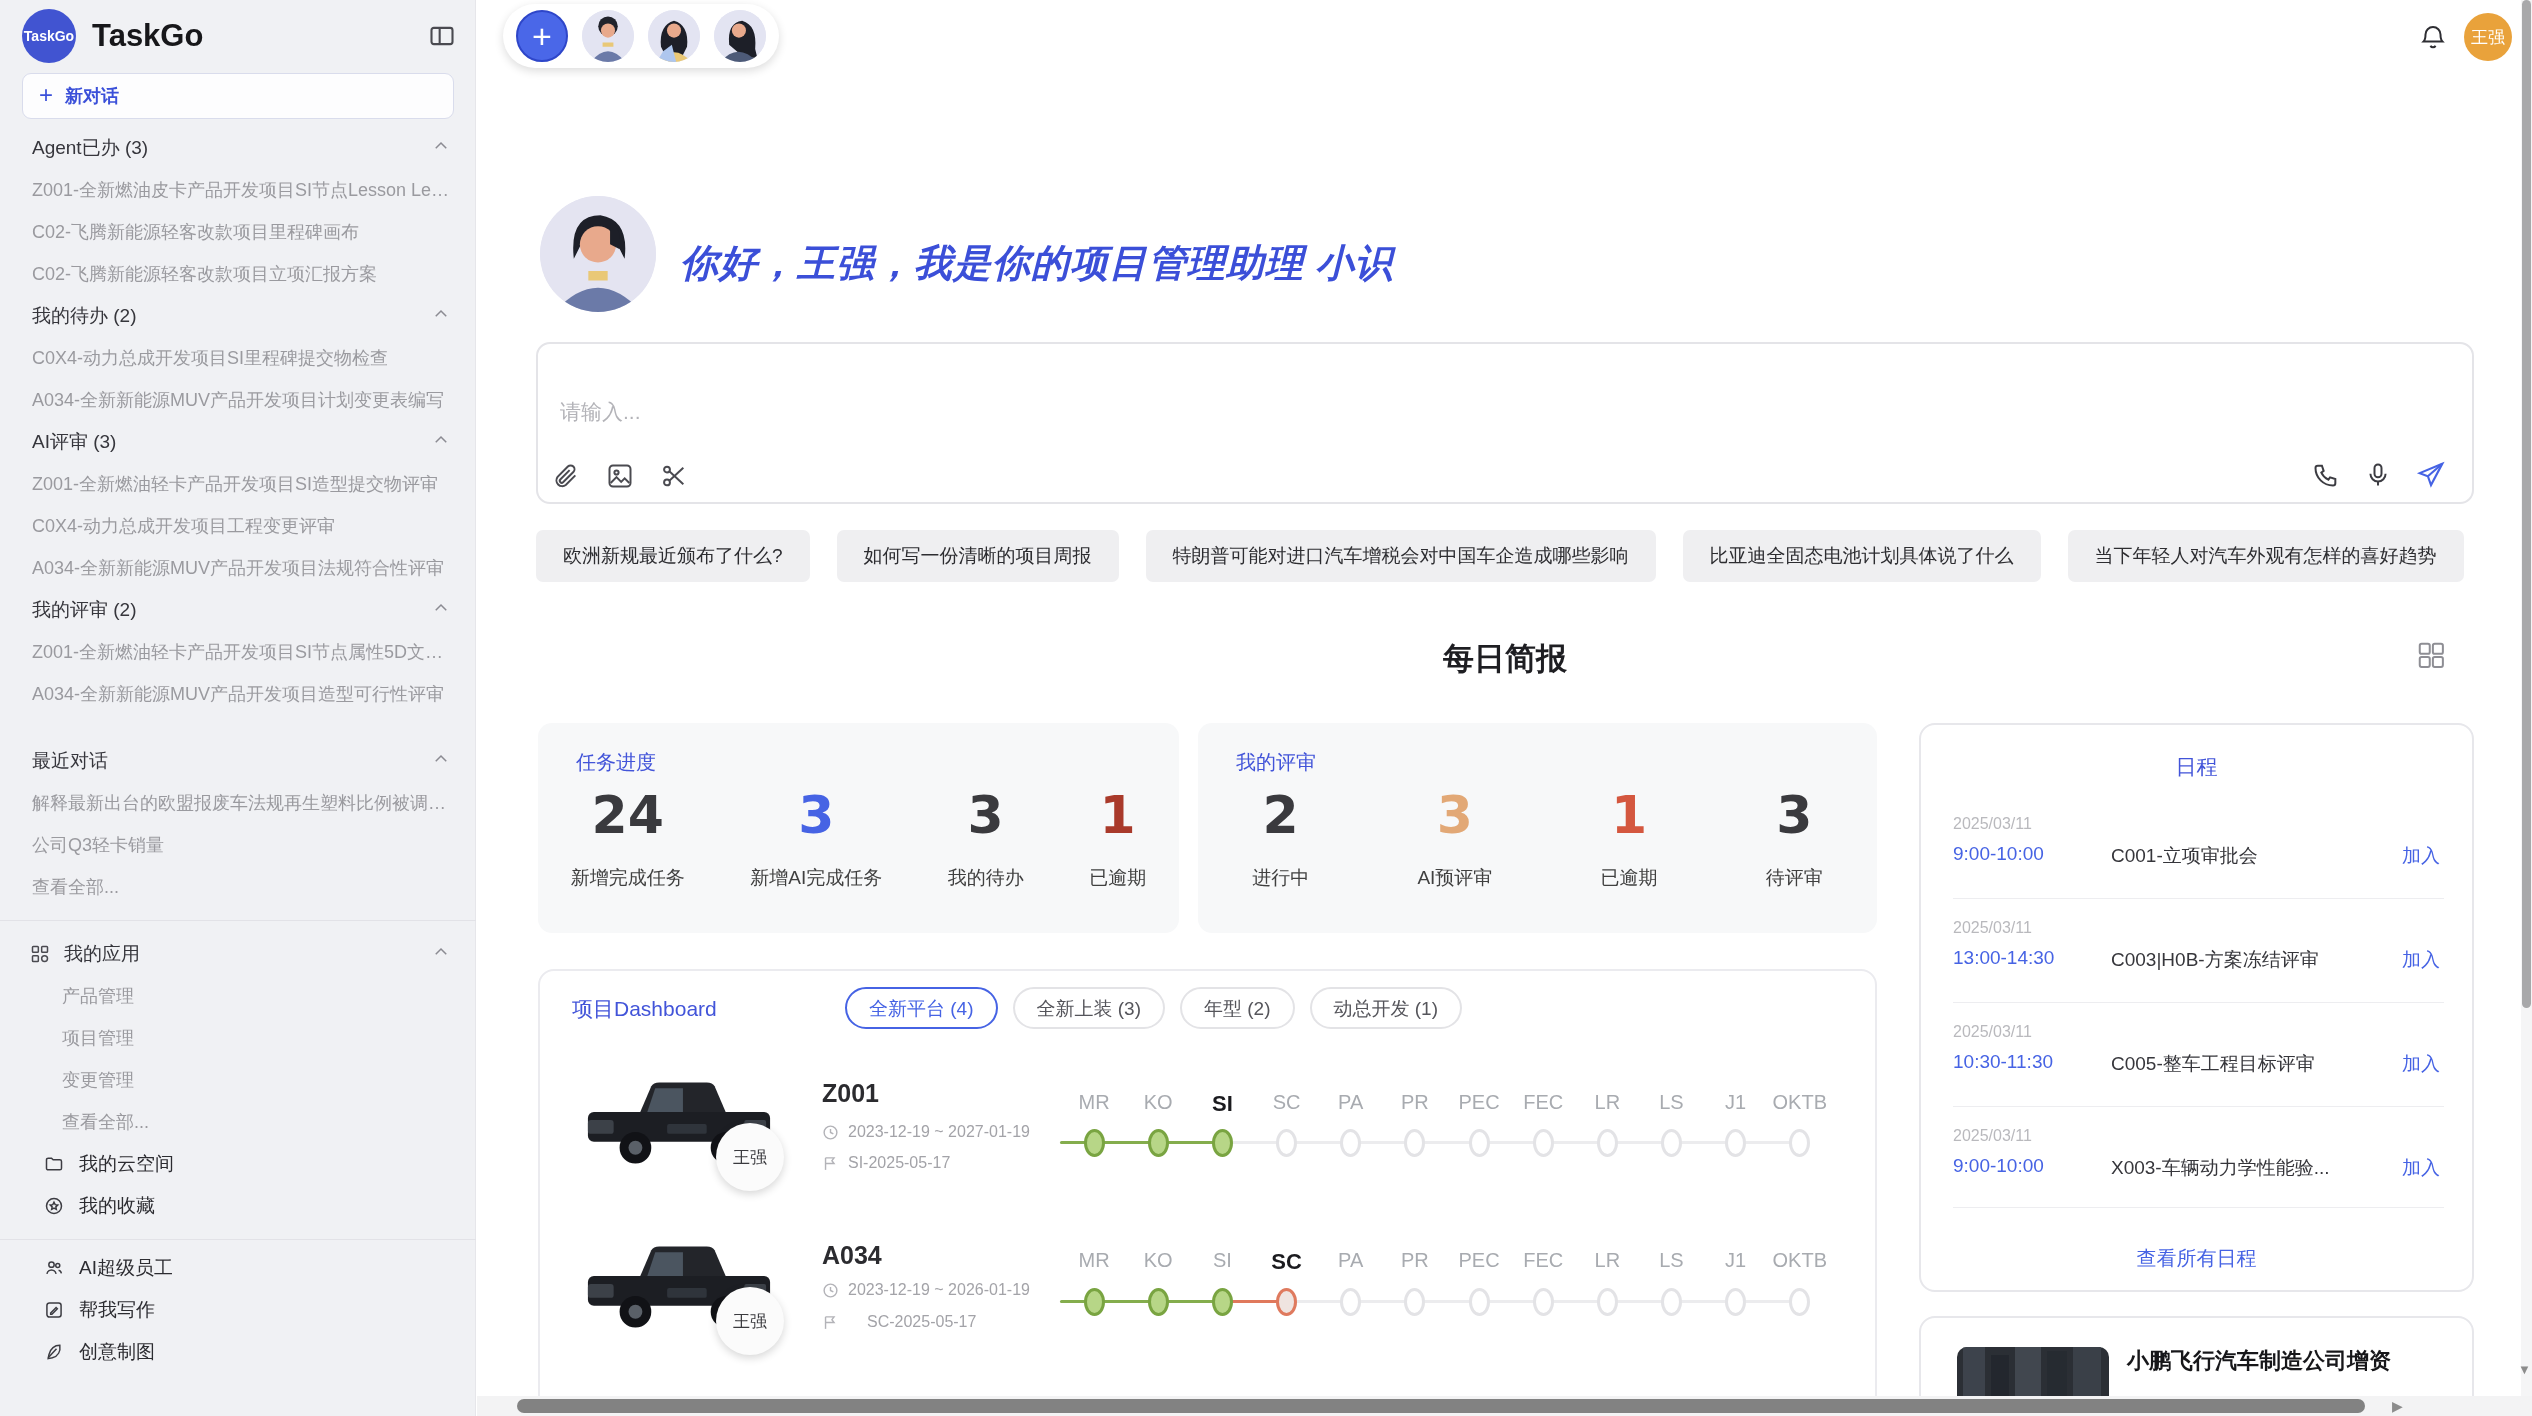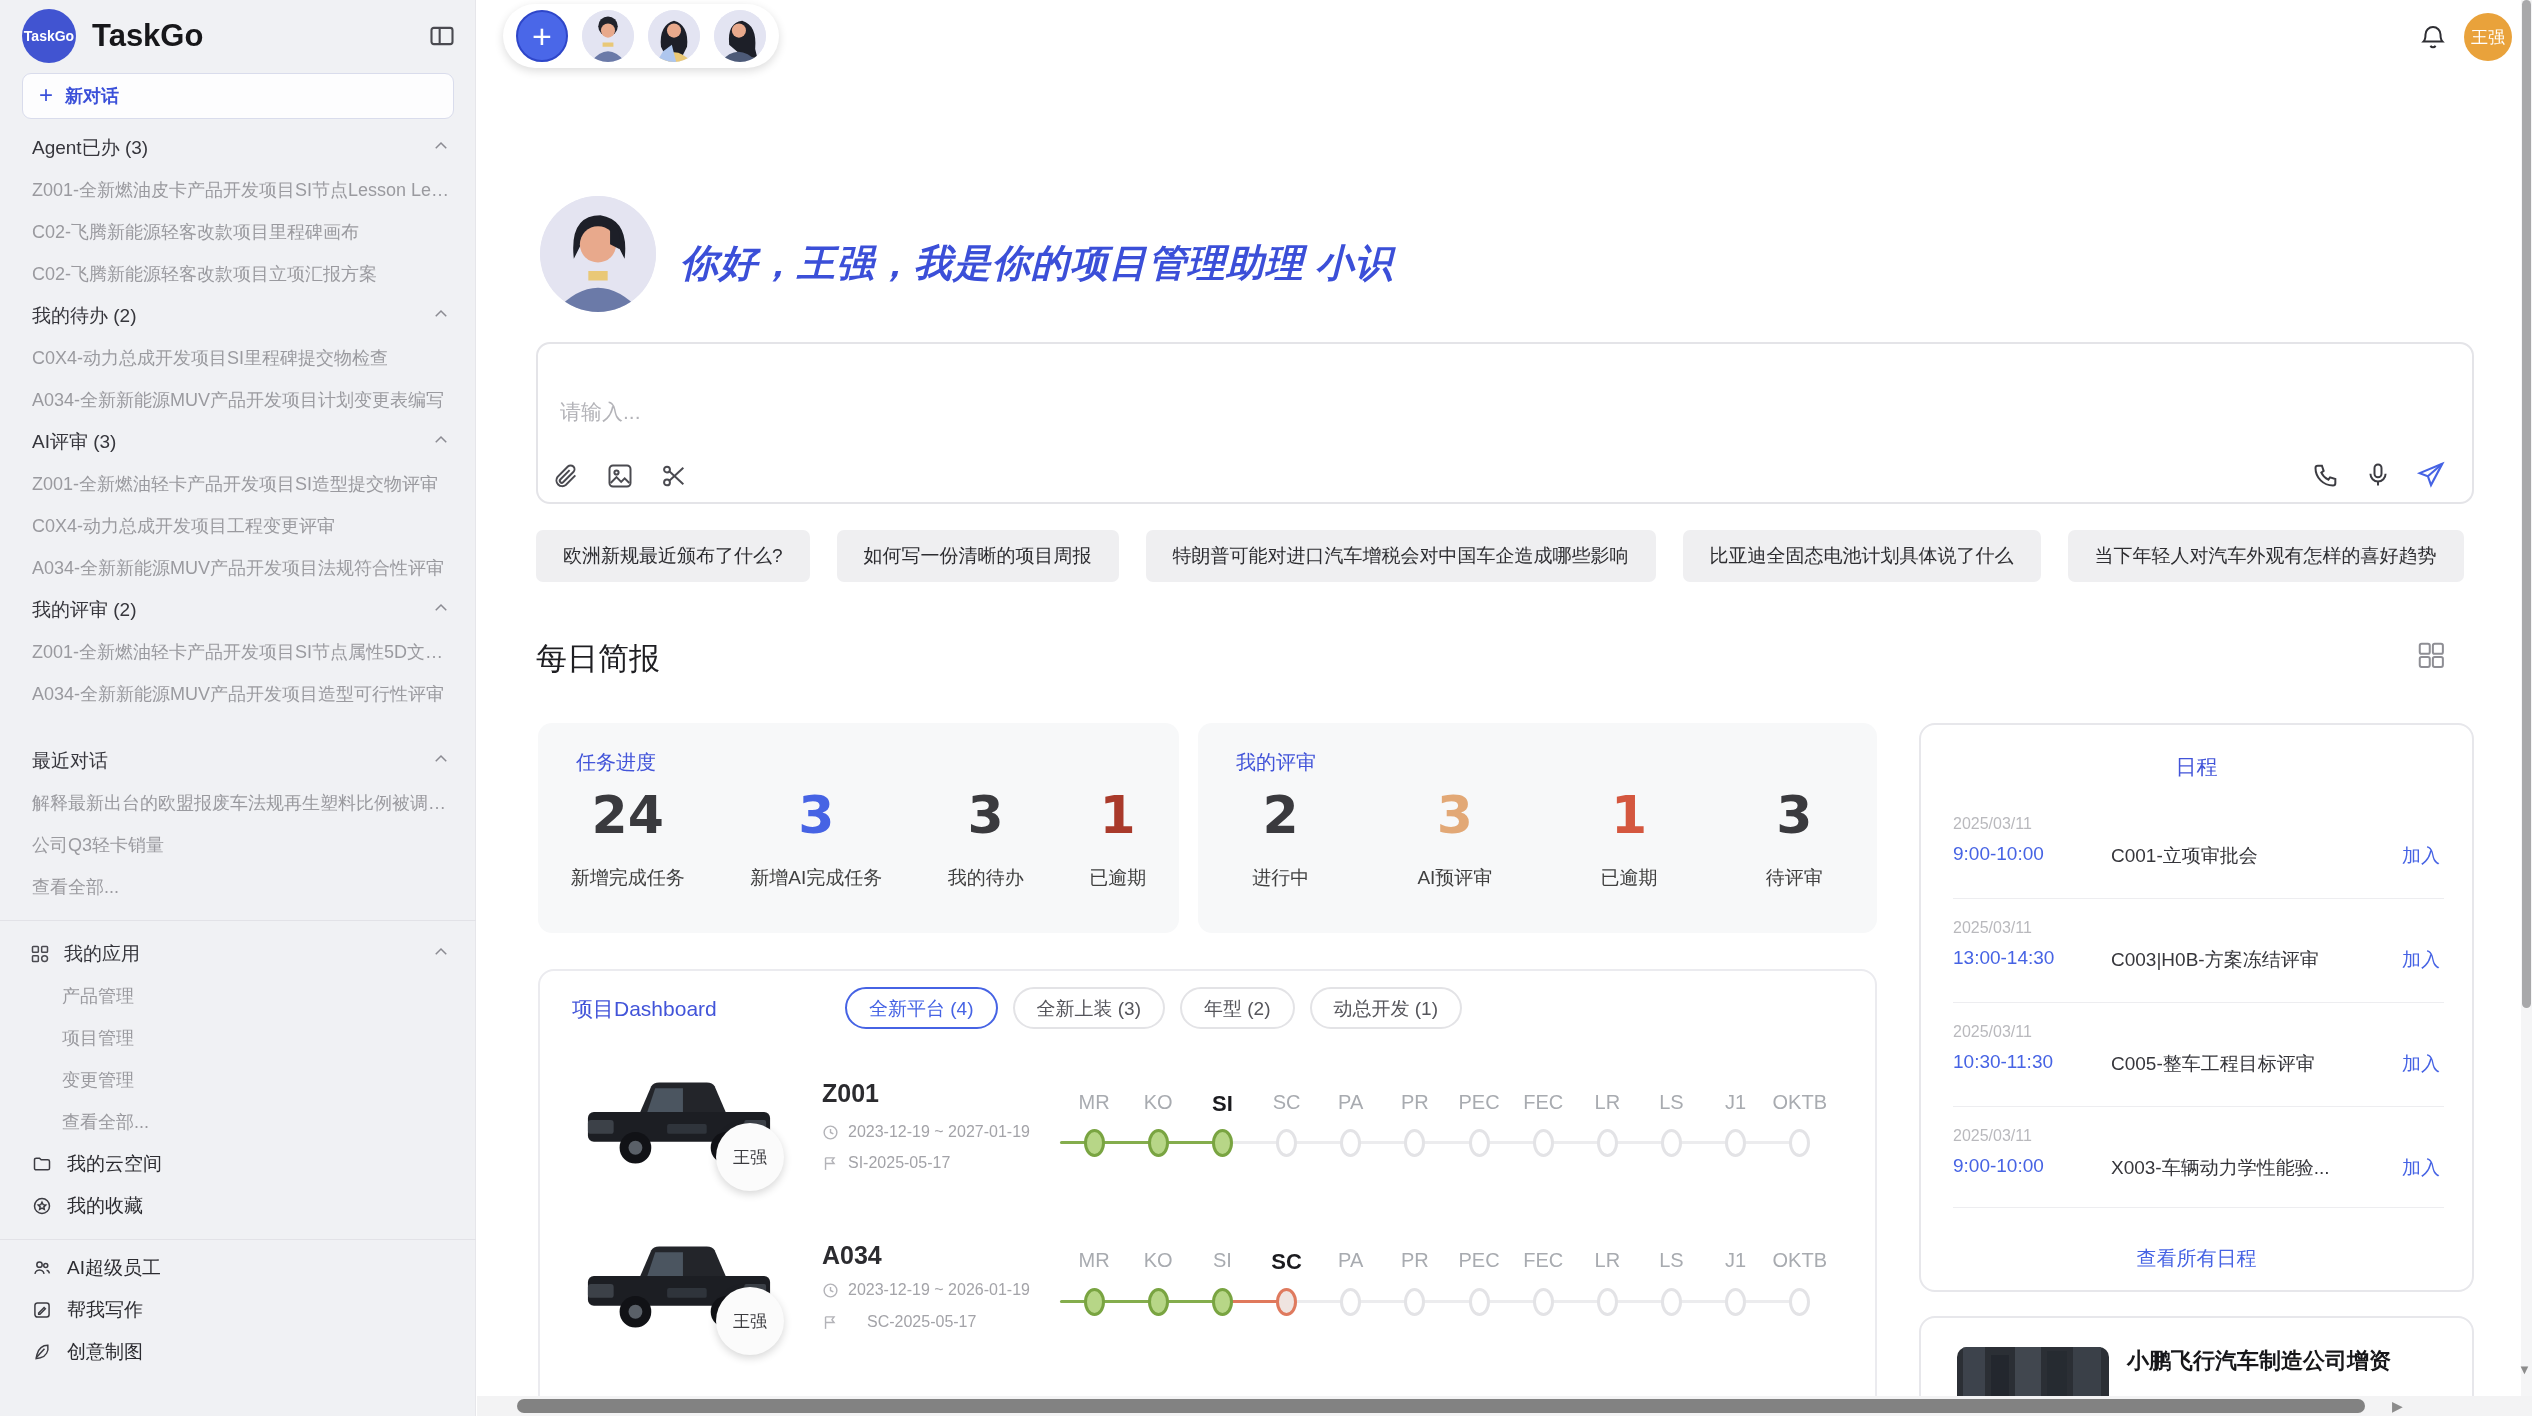--- a/index.html
+++ b/index.html
@@ -19,21 +19,21 @@
     color:#3b50d9; font-size:18px; font-weight:bold; }
   .new-chat .plus { font-size:24px; font-weight:normal; margin-right:12px; margin-top:-2px; }
   .sb-list { position:absolute; left:0; top:127px; width:476px; }
   .sb-head { height:42px; display:flex; align-items:center; justify-content:space-between;
     padding:0 26px 0 32px; font-size:19px; color:#36363c; font-weight:500; }
   .sb-head .chev { color:#8b8b92; }
   .sb-item { height:42px; line-height:42px; padding:0 20px 0 32px; font-size:18px; color:#9a9a9f;
     white-space:nowrap; overflow:hidden; text-overflow:ellipsis; cursor:pointer; }
   .sb-sub { padding-left:62px; }
   .sb-div { height:1px; background:#e2e2e7; margin-top:12px; }
-  .sb-iconrow { height:42px; display:flex; align-items:center; gap:15px; padding:0 26px 0 32px;
+  .sb-iconrow { height:42px; display:flex; align-items:center; gap:15px; padding:0 26px 0 44px;
     font-size:19px; color:#2c2c31; cursor:pointer; }
   .sb-iconrow svg { flex:none; color:#3c3c42; }
   .mt12 { margin-top:12px; } .mt25 { margin-top:25px; } .mt7 { margin-top:7px; }
 
   
   .pill { position:absolute; left:503px; top:4px; height:64px; border-radius:32px; background:#fff;
     box-shadow:0 3px 10px rgba(0,0,0,.14); display:flex; align-items:center; gap:14px; padding:0 13px; }
   .plus-circle { width:52px; height:52px; border-radius:50%; background:#4a67e8; color:#fff;
     display:flex; align-items:center; justify-content:center; font-size:34px; font-weight:300;
     border:2px solid #2e46c9; cursor:pointer; }
@@ -58,22 +58,22 @@
   .in-icons-r { position:absolute; right:26px; bottom:12px; display:flex; gap:24px; align-items:center; color:#3c3c42; }
   .in-icons-l svg, .in-icons-r svg { cursor:pointer; }
   .send-blue { color:#4663e4; }
 
   
   .chips { position:absolute; left:536px; top:530px; display:flex; gap:27px; }
   .chip { height:52px; line-height:52px; background:#efeff1; border-radius:7px; padding:0 27px;
     font-size:19px; color:#2d2d31; white-space:nowrap; cursor:pointer; }
 
   
-  .brief-title { position:absolute; left:536px; top:638px; width:1938px; 
-    font-size:31px; font-weight:normal; color:#1e1e22; }
+  .brief-title { position:absolute; left:536px; top:638px; width:1938px; text-align:center;
+    font-size:31px; font-weight:bold; color:#1e1e22; }
   .brief-grid { position:absolute; left:2416px; top:640px; width:30px; height:30px; color:#8e8e94; cursor:pointer; }
 
   
   .stat-card { position:absolute; top:723px; height:210px; background:#f7f8f9; border-radius:14px; }
   .card-task { left:538px; width:641px; }
   .card-review { left:1198px; width:679px; }
   .stat-title { position:absolute; left:38px; top:26px; font-size:20px; color:#4254d9; }
   .stat-row { position:absolute; left:0; right:0; top:62px; display:flex; justify-content:space-around; }
   .stat-col { text-align:center; }
   .stat-num { font-size:52px; font-weight:600; color:#3a3a3e; font-family:"DejaVu Sans",sans-serif; }

